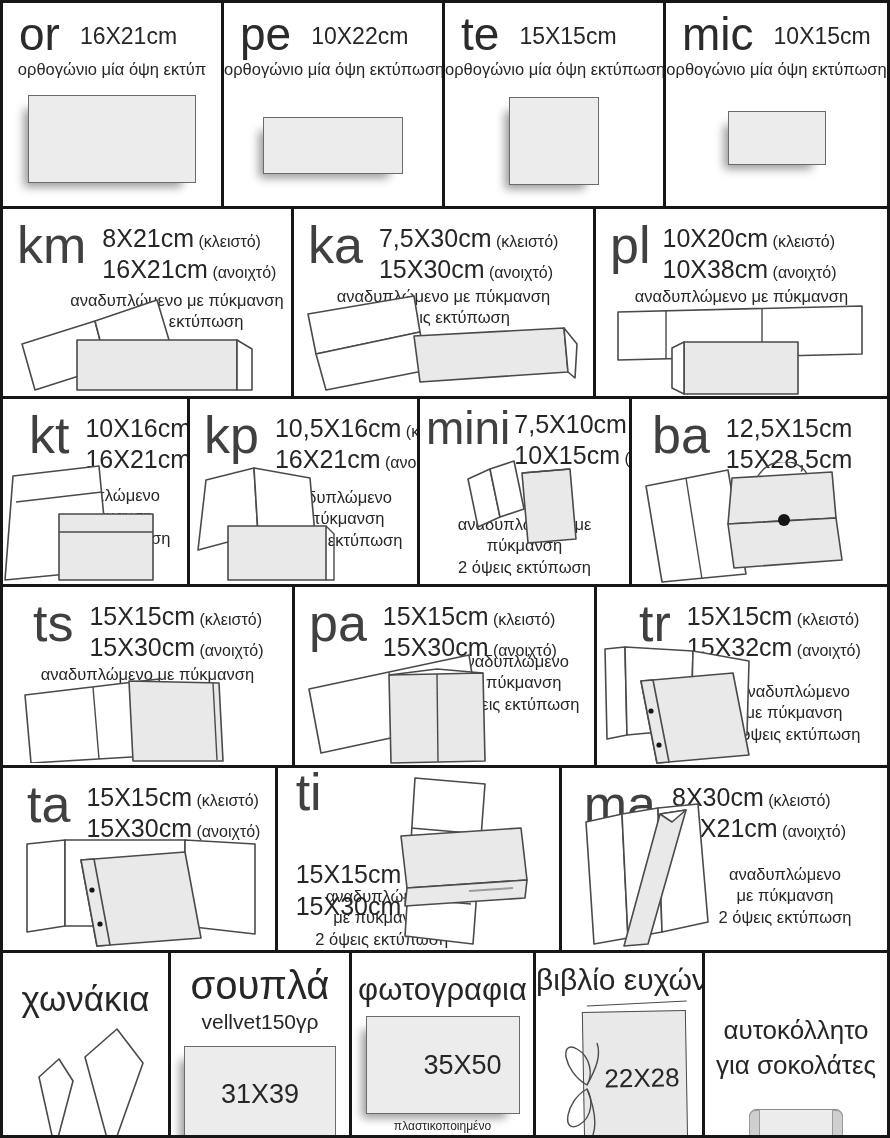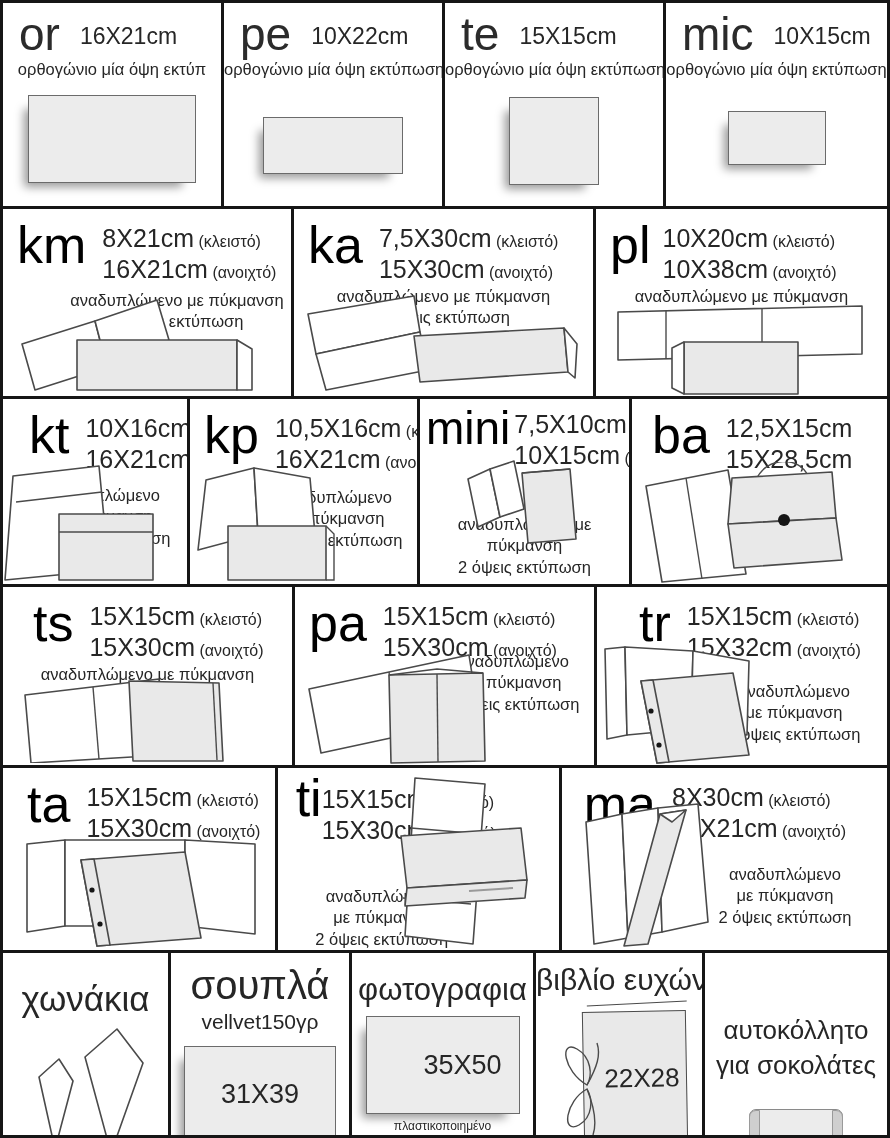--- a/index.html
+++ b/index.html
@@ -31,21 +31,21 @@
   .desc{font-size:16.5px; text-align:center; margin-top:3px; white-space:nowrap;}
   .rect{background:#ececec; border:1.5px solid #6b6b6b; margin:0 auto;
         box-shadow:-9px 9px 9px -5px rgba(0,0,0,0.40);}
   .c-or .rect{width:168px;height:88px;margin-top:16px;}
   .c-pe .rect{width:140px;height:57px;margin-top:38px;}
   .c-te .rect{width:90px;height:88px;margin-top:18px;}
   .c-mic .rect{width:98px;height:54px;margin-top:32px;}
 
   
   .hdr{display:flex; align-items:flex-start; padding:12px 6px 0 14px;}
-  .code2{font-size:52px; line-height:0.95; color:#000000;}
+  .code2{font-size:52px; line-height:0.95; color:#404040;}
   .sizes{margin-left:16px; margin-top:2px; white-space:nowrap;}
   .sz{line-height:1.25;}
   .sz .v{font-size:25px;}
   .sz .q{font-size:16px;}
   .fold{font-size:16.5px; line-height:1.3; text-align:center;}
   .fold-center{margin-top:4px; padding-left:60px;}
   .fold-abs{position:absolute;}
   .diag{position:absolute;}
 
   .c-km .diag{left:4px; bottom:2px;}
@@ -66,21 +66,21 @@
   .c-ba .diag{left:4px; bottom:0px;}
   .c-ts .hdr{padding-left:30px;}
   .c-ts .diag{left:4px; bottom:2px;}
   .c-pa .fold-abs{right:6px; top:64px; width:150px;}
   .c-pa .diag{left:2px; bottom:0px;}
   .c-tr .hdr{padding-left:42px;}
   .c-tr .fold-abs{right:8px; top:94px; width:170px;}
   .c-tr .diag{left:0px; bottom:0px;}
   .c-ta .hdr{padding-left:24px;}
   .c-ta .diag{left:4px; bottom:2px;}
-  .c-ti .hdr{flex-direction:row; padding-top:6px; padding-left:18px;}
+  .c-ti .hdr{flex-direction:column; padding-top:0; padding-left:18px;gap:32px;}
   .c-ti .sizes{margin-left:0; margin-top:10px;}
   .c-ti .fold-abs{left:14px; top:118px; width:180px;}
   .c-ti .diag{right:0px; top:2px;}
   .c-ma .hdr{padding-left:22px;}
   .c-ma .fold-abs{right:12px; top:96px; width:180px;}
   .c-ma .diag{left:14px; bottom:2px;}
 
   
   .bt{text-align:center; white-space:nowrap;}
   .c-chon .bt{font-size:35px; margin-top:26px;}

